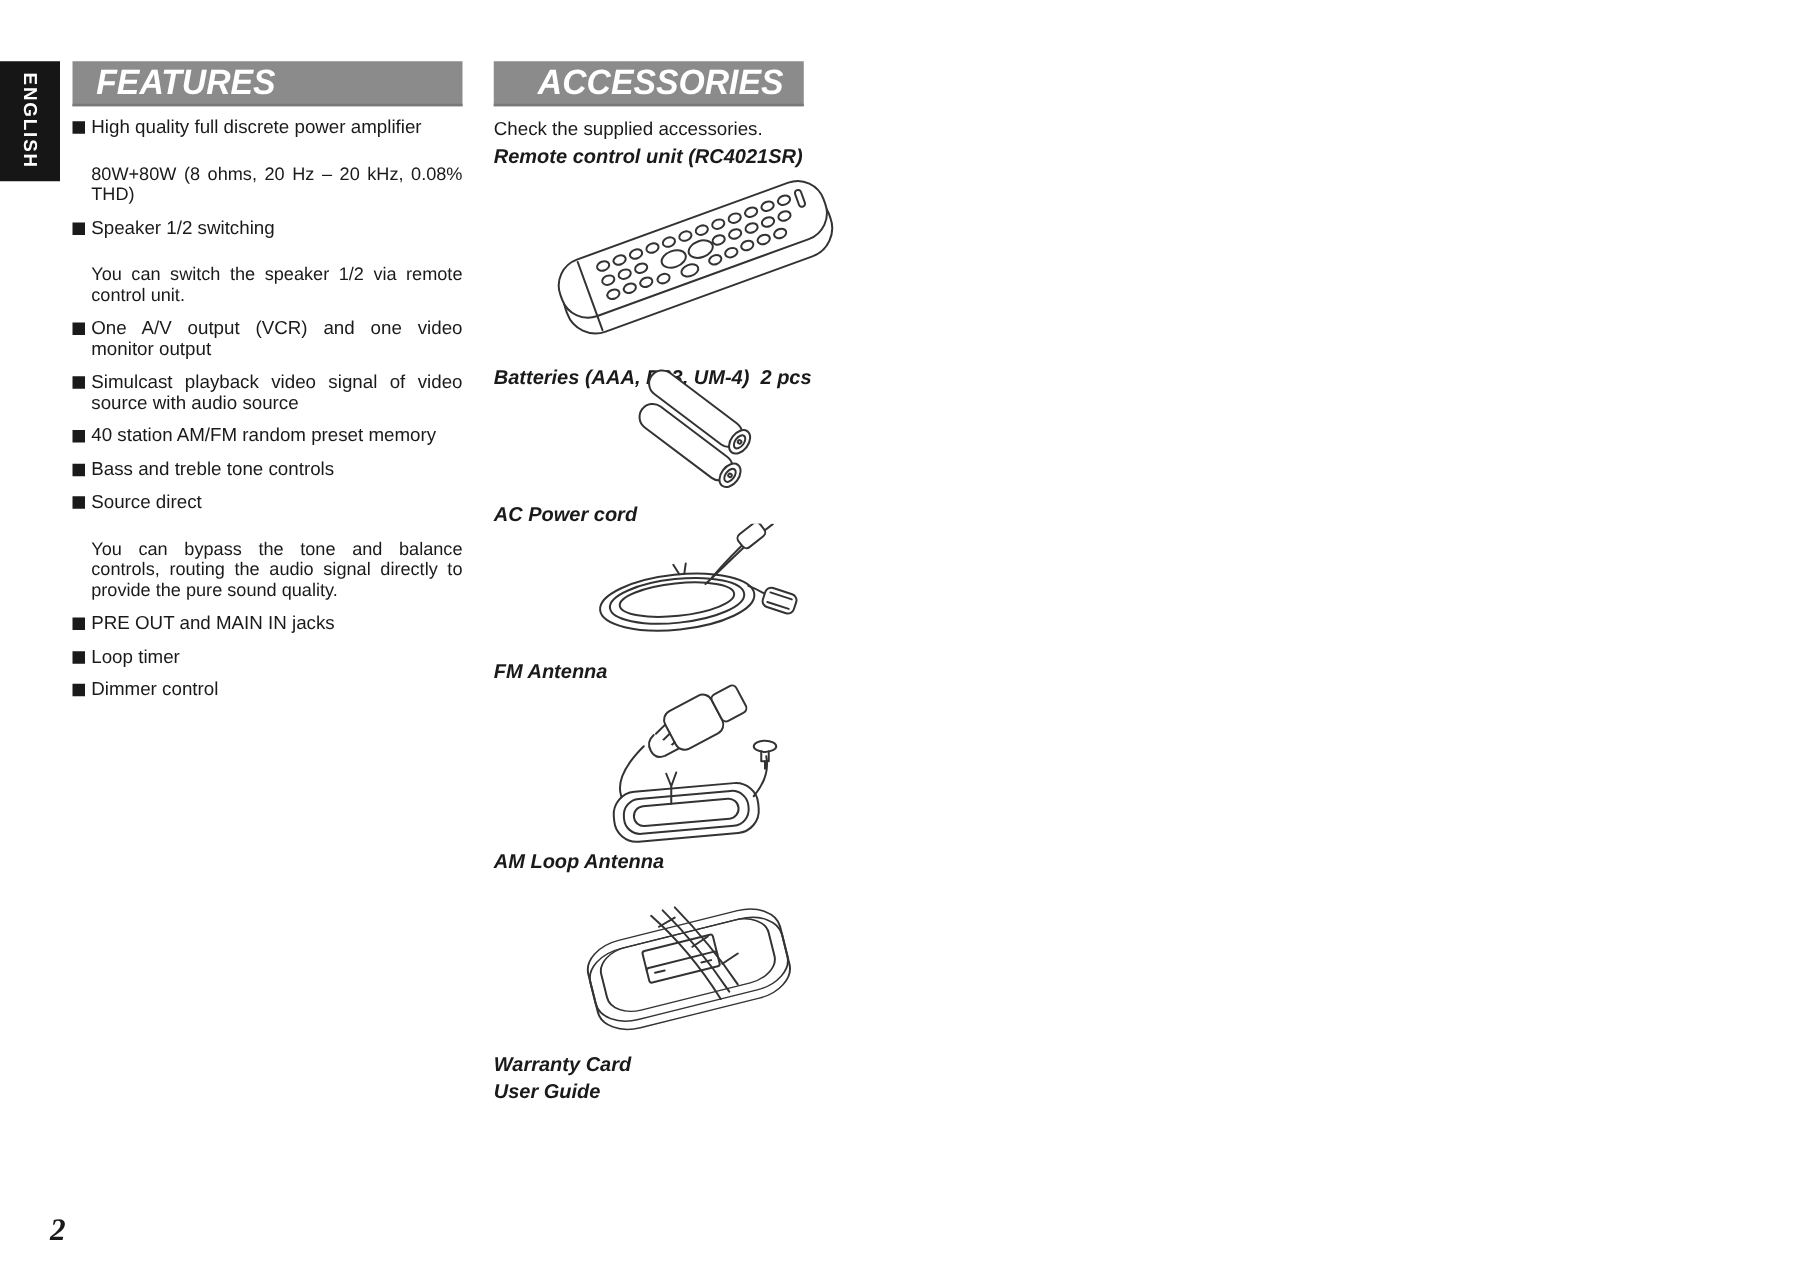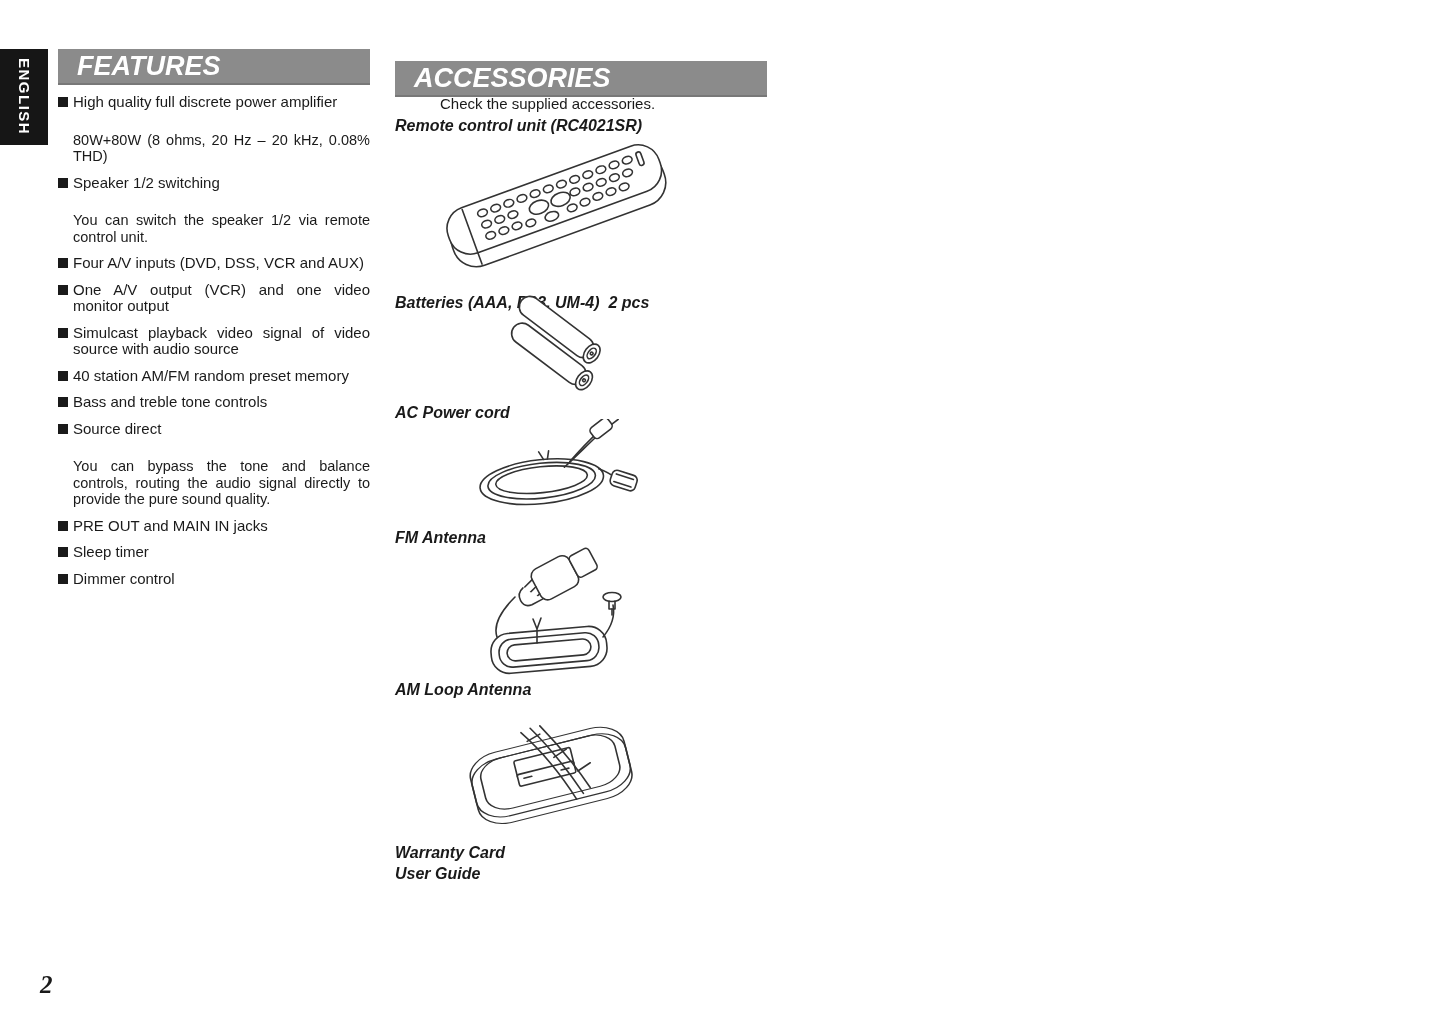--- a/index.html
+++ b/index.html
@@ -69,25 +69,20 @@
       <div class="feature-heading">High quality full discrete power amplifier</div>
       <div class="feature-body">80W+80W (8 ohms, 20 Hz – 20 kHz, 0.08% THD)</div>
     </li>
 
     <li class="feature-item">
       <span class="feature-bullet"></span>
       <div class="feature-heading">Speaker 1/2 switching</div>
       <div class="feature-body">You can switch the speaker 1/2 via remote control unit.</div>
     </li>
 
-    <li class="feature-item">
-      <span class="feature-bullet"></span>
-      <div class="feature-heading">Four A/V inputs (DVD, DSS, VCR and AUX)</div>
-
-    </li>
 
     <li class="feature-item">
       <span class="feature-bullet"></span>
       <div class="feature-heading">One A/V output (VCR) and one video monitor output</div>
 
     </li>
 
 
     <li class="feature-item">
       <span class="feature-bullet"></span>
@@ -114,38 +109,38 @@
     </li>
 
     <li class="feature-item">
       <span class="feature-bullet"></span>
       <div class="feature-heading">PRE OUT and MAIN IN jacks</div>
 
     </li>
 
     <li class="feature-item">
       <span class="feature-bullet"></span>
-      <div class="feature-heading">Sleep timer</div>
+      <div class="feature-heading">Loop timer</div>
 
     </li>
 
     <li class="feature-item">
       <span class="feature-bullet"></span>
       <div class="feature-heading">Dimmer control</div>
 
     </li>
   </ul>
   </div>
 
   <div class="col-right">
-    <div class="section-header acc-abs" style="top:12px;width:372px;">
+    <div class="section-header acc-abs" style="top:0;width:248px;justify-content:center;">
       <h1>ACCESSORIES</h1>
     </div>
 
-    <div class="acc-intro acc-abs" style="top:46px;margin-left:45px;">Check the supplied accessories.</div>
+    <div class="acc-intro acc-abs" style="top:46px;">Check the supplied accessories.</div>
 
     <div class="acc-label acc-abs" style="top:68px;">Remote control unit (RC4021SR)</div>
     <div class="illus" style="left:42px;top:86px;">
       <svg width="240" height="140" viewBox="0 0 240 140">
         <g transform="rotate(-20 120 72)">
           <rect class="fillw" x="8" y="50" width="224" height="52" rx="24"></rect>
           <rect class="fillw" x="8" y="40" width="224" height="48" rx="22"></rect>
           <path d="M30,42 L30,100" stroke-width="1"></path>
           <g stroke-width="1.1">
             <ellipse class="fillw" cx="48" cy="52" rx="5" ry="3.6"></ellipse>

